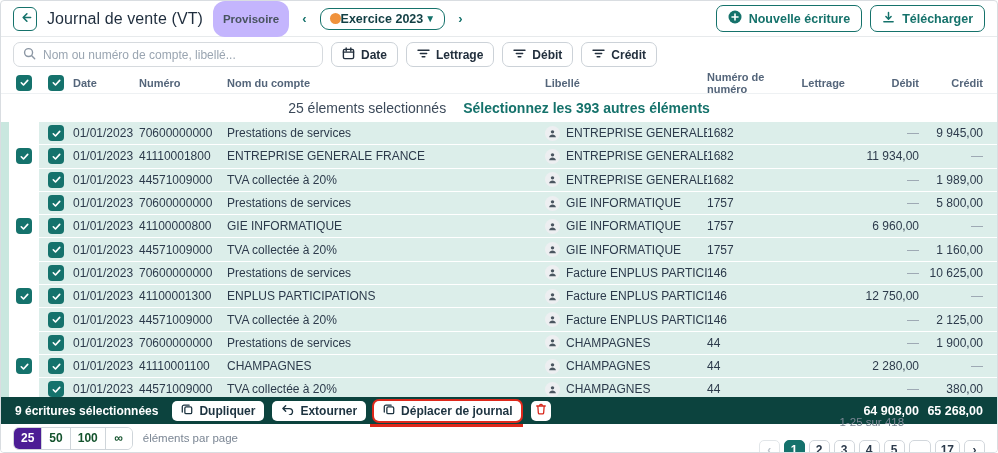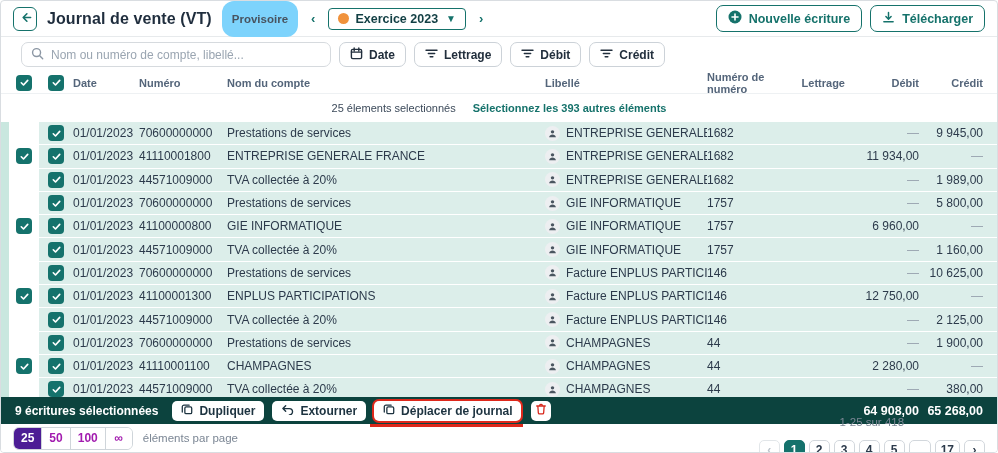--- a/index.html
+++ b/index.html
@@ -8,31 +8,31 @@
     background: #fff;
     width: 998px; height: 453px;
     color: #2c3a4b;
     font-size: 12px;
   }
   .app { width: 998px; height: 453px; border: 1px solid #d9dde1; border-radius: 4px; overflow: hidden; background:#fff; display:flex; flex-direction:column; }
 
   
   .app-header { height: 36px; min-height:36px; display: flex; align-items: center; padding: 0 12px; border-bottom: 1px solid #e7eaec; gap: 10px; }
   .back-btn { width: 24px; height: 24px; border: 1.5px solid #15726b; border-radius: 6px; background: #fff; color: #15726b; display:flex; align-items:center; justify-content:center; cursor:pointer; }
-  .page-title { font-size: 16px; font-weight: 700; color: #1f2d3d; letter-spacing:.1px; }
-  .badge { background: #7dd3fc; color: #48535f; font-size: 11.5px; font-weight: 600; padding: 12px 10px; border-radius: 12px; }
+  .page-title { font-size: 16px; font-weight: 400; color: #1f2d3d; letter-spacing:.1px; }
+  .badge { background: #c4b5fd; color: #48535f; font-size: 11.5px; font-weight: 600; padding: 12px 10px; border-radius: 12px; }
   .chev { color: #15726b; font-size: 13px; font-weight:700; padding: 0 3px; cursor:pointer; }
-  .exercise-btn { display:flex; align-items:center; gap:6px; border:1.5px solid #15726b; border-radius:4px; background:#fff; padding:3px 9px; color:#123f44; font-weight:700; font-size:12.5px; cursor:pointer; }
+  .exercise-btn { display:flex; align-items:center; border:1.5px solid #15726b; border-radius:9px; background:#fff; padding:3px 9px; color:#123f44; font-weight:700; font-size:12.5px; cursor:pointer; }
   .dot { width:11px; height:11px; border-radius:50%; background:#f0923c; }
   .caret { color:#15726b; font-size:10px; margin-left:2px; }
   .header-actions { margin-left:auto; display:flex; gap:8px; }
   .teal-btn { display:flex; align-items:center; gap:7px; border:1.5px solid #15726b; border-radius:7px; background:#fff; padding:4px 11px; color:#15726b; font-weight:700; font-size:12.5px; cursor:pointer; }
 
   
-  .filter-row { display:flex; align-items:center; gap:8px; padding: 5px 12px 3px; margin-left: 8px; }
+  .filter-row { display:flex; align-items:center; gap:8px; padding: 5px 12px 3px; }
   .search { display:flex; align-items:center; gap:7px; border:1px solid #d6dade; border-radius:7px; height:25px; width:310px; padding:0 9px; background:#fff; }
   .search input { border:none; outline:none; font-size:12px; width:100%; color:#2c3a4b; font-family:inherit; background:transparent; }
   .search input::placeholder { color:#9aa5b1; }
   .filter-btn { display:flex; align-items:center; gap:6px; border:1px solid #ccd2d8; border-radius:7px; height:25px; padding:0 10px; background:#fff; font-size:12px; font-weight:700; color:#222f3d; cursor:pointer; }
 
   
   .gutter { width:8px; min-width:8px; }
   .groupcell { width:30px; min-width:30px; display:flex; align-items:center; justify-content:center; background:#fff; }
   .rowmain { flex:1; display:flex; align-items:center; padding-right:14px; min-width:0; }
   .c-cb { width:34px; display:flex; justify-content:center; }
@@ -41,21 +41,21 @@
   .c-compte { width:308px; white-space:nowrap; overflow:hidden; }
   .c-libelle { width:172px; display:flex; align-items:center; gap:6px; padding-left:10px; white-space:nowrap; overflow:hidden; }
   .c-piece { width:90px; }
   .c-lettrage { flex:1; text-align:right; }
   .c-debit { width:74px; text-align:right; }
   .c-credit { width:64px; text-align:right; }
 
   .thead { display:flex; height:22px; min-height:22px; align-items:center; font-size:11px; font-weight:700; color:#54657a; border-bottom:1px solid #eef1f3; margin-top:2px; }
   .thead .gutter, .thead .groupcell { background:transparent; }
 
-  .banner { height:28px; min-height:28px; display:flex; align-items:center; justify-content:center; gap:9px; font-size:11px; }
+  .banner { height:28px; min-height:28px; display:flex; align-items:center; justify-content:center; gap:9px; font-size:14px; }
   .banner .info { color:#3c4a5a; }
   .banner .link { color:#15726b; font-weight:700; cursor:pointer;margin-left:8px; }
 
   .tbody { position:relative; height:280px; overflow:hidden; }
   .tbody::before { content:''; position:absolute; left:0; top:0; bottom:0; width:8px; background:#c9e7df; }
   .row { display:flex; height:22.3px; margin-bottom:1px; position:relative; }
   .row .gutter { background:transparent; }
   .row .rowmain { background:#dceeea; cursor:pointer; }
   .muted { color:#97a1ad; }
 
@@ -70,21 +70,21 @@
   .annotated { position:relative; box-shadow:0 0 0 2px #de281b; }
   .annotated::after { content:''; position:absolute; left:-4px; right:-2px; bottom:-6px; height:3px; background:#de281b; }
   .trash-btn { width:20px; height:20px; background:#fff; border:none; border-radius:5px; display:flex; align-items:center; justify-content:center; cursor:pointer; margin-left:2px; }
   .totals { margin-left:auto; display:flex; font-weight:700; font-size:12.5px; }
   .t-debit { width:74px; text-align:right; }
   .t-credit { width:64px; text-align:right; }
 
   
   .footer { height:28px; min-height:28px; display:flex; align-items:center; padding:0 12px; gap:10px; background:#fff; }
   .size-group { display:flex; border:1px solid #cfd5da; border-radius:6px; overflow:hidden; }
-  .size-btn { min-width:26px; height:21px; display:flex; align-items:center; justify-content:center; font-size:12px; font-weight:700; color:#a21caf; background:#fff; border:none; border-right:1px solid #cfd5da; padding:0 7px; cursor:pointer; font-family:inherit; }
+  .size-btn { min-width:26px; height:21px; display:flex; align-items:center; justify-content:center; font-size:12px; font-weight:700; color:#14532d; background:#fff; border:none; border-right:1px solid #cfd5da; padding:0 7px; cursor:pointer; font-family:inherit; }
   .size-btn:last-child { border-right:none; }
   .size-btn.active { background:#4c1d95; color:#fff; }
   .per-page { font-size:11.5px; color:#7b8694; }
   .pager { margin-left:auto; display:flex; align-items:center; gap:12px;flex-direction:column; }
   .range { font-size:11.5px; color:#7b8694; }
   .pages { display:flex; gap:4px; }
   .page-btn { min-width:21px; height:21px; border:1px solid #d2d7dc; border-radius:5px; background:#fff; display:flex; align-items:center; justify-content:center; font-size:12px; font-weight:600; color:#2c3a4b; padding:0 5px; cursor:pointer; font-family:inherit; }
   .page-btn.active { background:#15726c; border-color:#15726c; color:#fff; }
   .page-btn.disabled { color:#bcc4cb; border-color:#e2e6e9; cursor:default; }
 </style>

